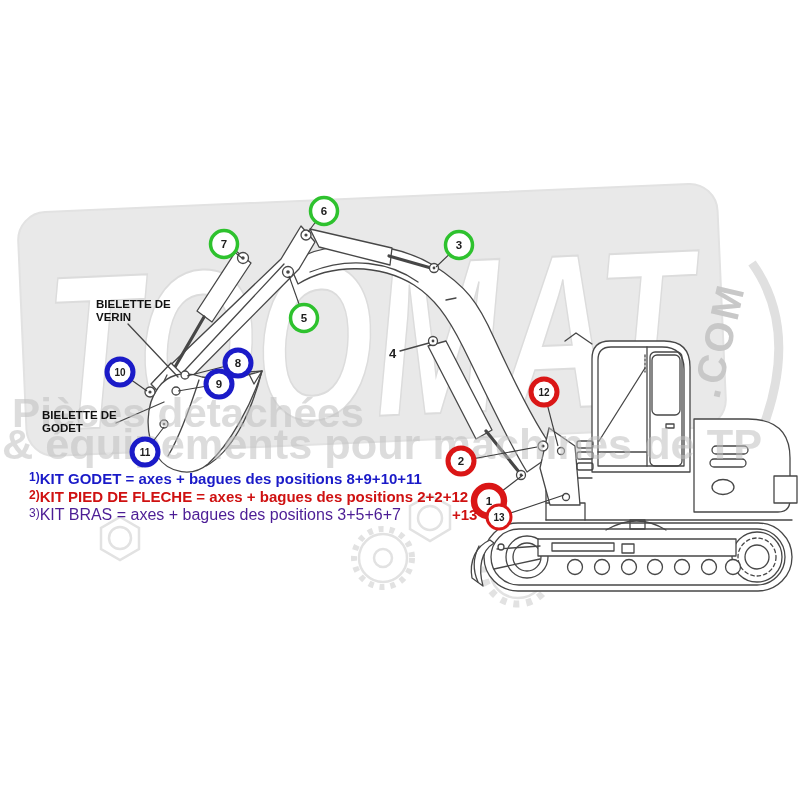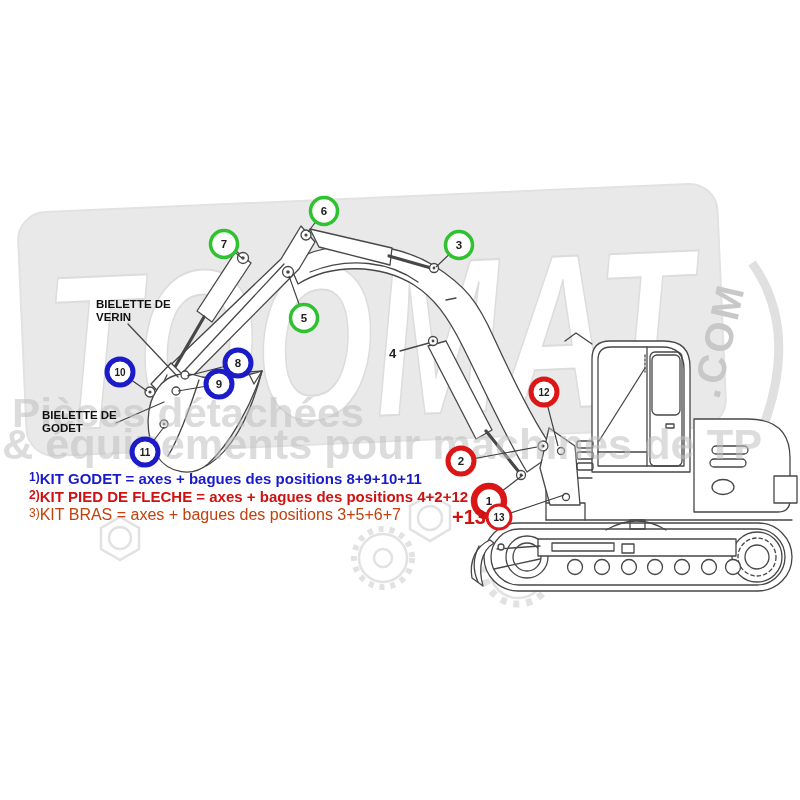--- a/index.html
+++ b/index.html
@@ -12,25 +12,25 @@
   .rod{stroke:#474747;stroke-width:3.2;fill:none;stroke-linecap:round;}
   .pin{fill:#ffffff;stroke:#474747;stroke-width:1.3;}
   .dot{fill:#474747;stroke:none;}
   .wm{fill:#e9e9e9;}
   .wmln{stroke:#e0e0e0;fill:none;}
   
   .legend{position:absolute;left:8px;top:469px;white-space:nowrap;margin-left:21px;}
   .lgl{font-size:15px;font-weight:700;line-height:17px;}
   .lg1{color:#1a1ac8;}
   .lg2{color:#cf1111;}
-  .lg3{color:#c2410c;font-weight:400;font-size:16px;}
+  .lg3{color:#4c1d95;font-weight:400;font-size:16px;}
   .lg4{color:#151515;}
   .pfx{font-size:12px;vertical-align:3px;}
   .pfx4{font-size:15px;vertical-align:0;}
-  .plus13{position:absolute;left:452px;top:506px;color:#cf1111;font-weight:700;font-size:20px;}
+  .plus13{position:absolute;left:452px;top:506px;color:#cf1111;font-weight:700;font-size:15px;}
   .diaglabel{fill:#111;font-size:11.5px;font-weight:700;}
   .pos4{fill:#222;font-size:13px;font-weight:600;}
 </style>
 </head>
 <body>
 
 <div class="stage">
 <svg width="800" height="800" viewBox="0 0 800 800">
 
   <g>
@@ -272,17 +272,17 @@
         </g>
         <g>
           <circle cx="499" cy="517" r="12" fill="#fff" stroke="#da1616" stroke-width="3"></circle>
           <text x="499" y="520.9" text-anchor="middle" font-size="10" font-weight="bold" fill="#1d1d1d">13</text>
         </g>
       </g>
 </svg>
 
 <div class="legend">
   <div class="lgl lg1"><span class="pfx">1)</span><span>KIT GODET = axes + bagues des positions 8+9+10+11</span></div>
-  <div class="lgl lg2"><span class="pfx">2)</span><span>KIT PIED DE FLECHE = axes + bagues des positions 4+2+12</span></div>
+  <div class="lgl lg2"><span class="pfx">2)</span><span>KIT PIED DE FLECHE = axes + bagues des positions 2+2+12</span></div>
   <div class="lgl lg3"><span class="pfx">3)</span><span>KIT BRAS = axes + bagues des positions 3+5+6+7</span></div>
 </div>
 <div class="plus13">+13</div>
 </div>
 
 </body></html>

